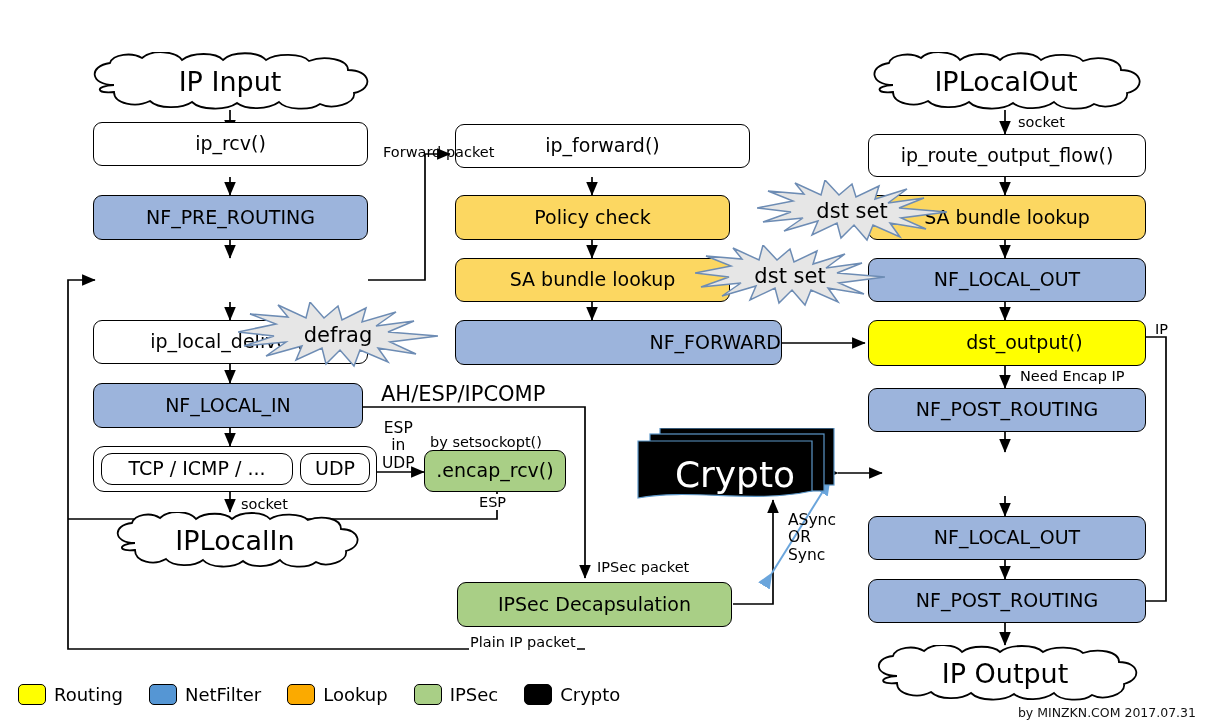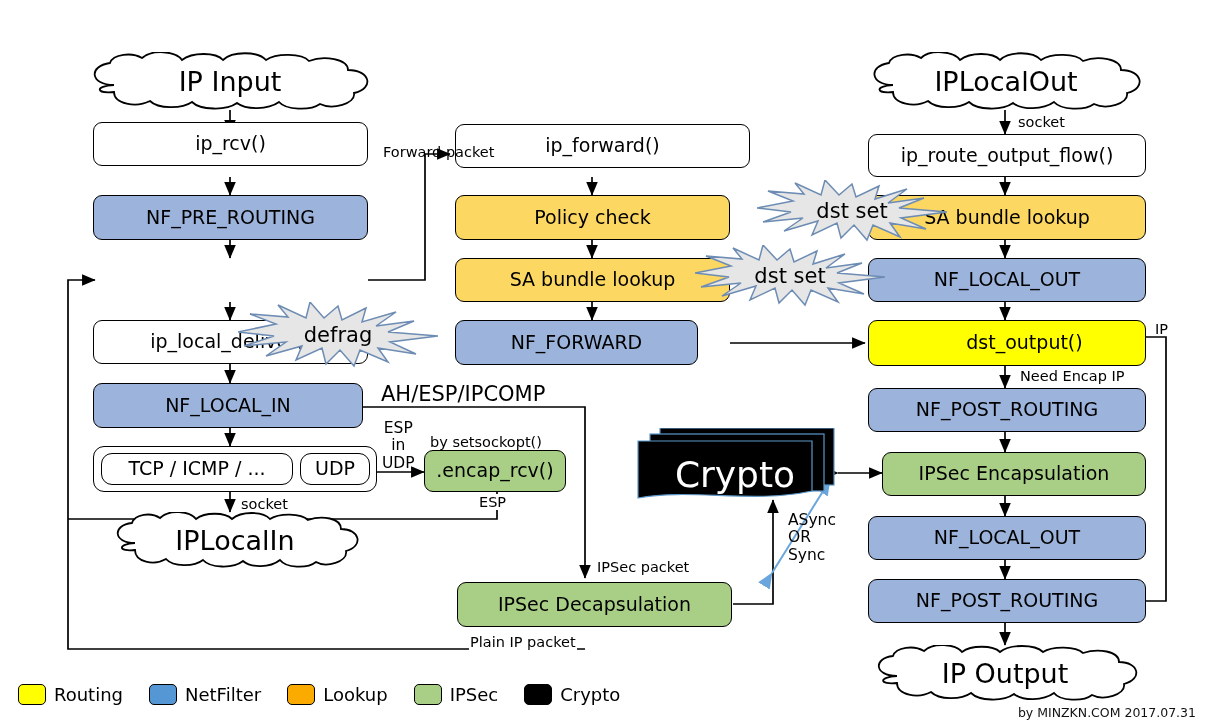--- a/index.html
+++ b/index.html
@@ -271,21 +271,21 @@
   </div>
 
   <div class="node lookup" style="left:455px;top:195px;width:275px;height:45px;">
     <span>Policy check</span>
   </div>
 
   <div class="node lookup" style="left:455px;top:258px;width:275px;height:44px;">
     <span>SA bundle lookup</span>
   </div>
 
-  <div class="node netfilter" style="left:455px;top:320px;width:243px;height:45px;">
+  <div class="node netfilter" style="left:455px;top:320px;width:327px;height:45px;justify-content:flex-end;">
     <span>NF_FORWARD</span>
   </div>
 
   <div class="node ipsec" style="left:457px;top:582px;width:275px;height:45px;">
     <span>IPSec Decapsulation</span>
   </div>
 
   <div class="crypto" style="left:632px;top:428px;width:206px;height:74px;">
     <svg width="206" height="74" viewBox="0 0 206 74" xmlns="http://www.w3.org/2000/svg">
       <rect x="28" y="0" width="174" height="57" fill="#000" stroke="#5d97c8" stroke-width="1.2"></rect>
@@ -308,23 +308,20 @@
   </div>
 
   <div class="node routing" style="left:868px;top:320px;width:278px;height:46px;padding-left:35px;">
     <span>dst_output()</span>
   </div>
 
   <div class="node netfilter" style="left:868px;top:388px;width:278px;height:44px;">
     <span>NF_POST_ROUTING</span>
   </div>
 
-  <div class="node ipsec" style="left:882px;top:452px;width:264px;height:44px;">
-    <span>IPSec Encapsulation</span>
-  </div>
 
   <div class="node netfilter" style="left:868px;top:516px;width:278px;height:44px;">
     <span>NF_LOCAL_OUT</span>
   </div>
 
   <div class="node netfilter" style="left:868px;top:579px;width:278px;height:44px;">
     <span>NF_POST_ROUTING</span>
   </div>
 
   <div class="burst" style="left:238px;top:302px;width:200px;height:66px;">

